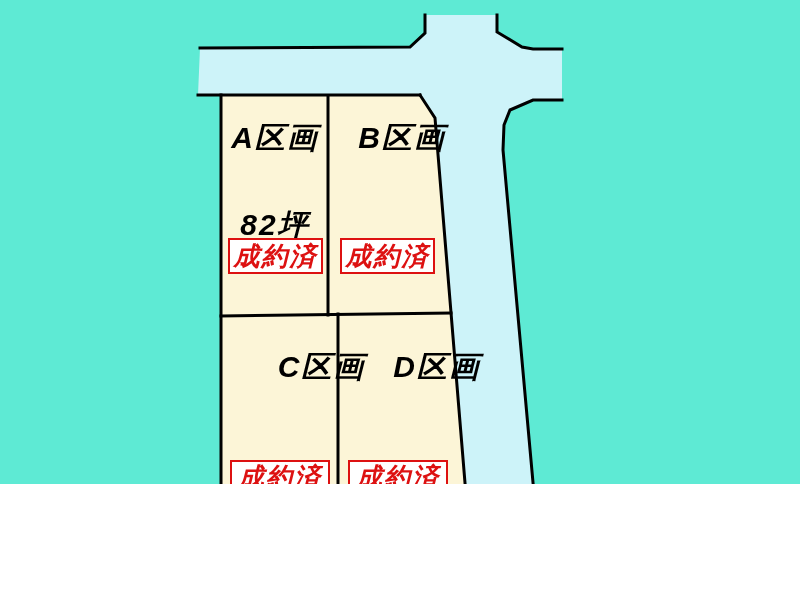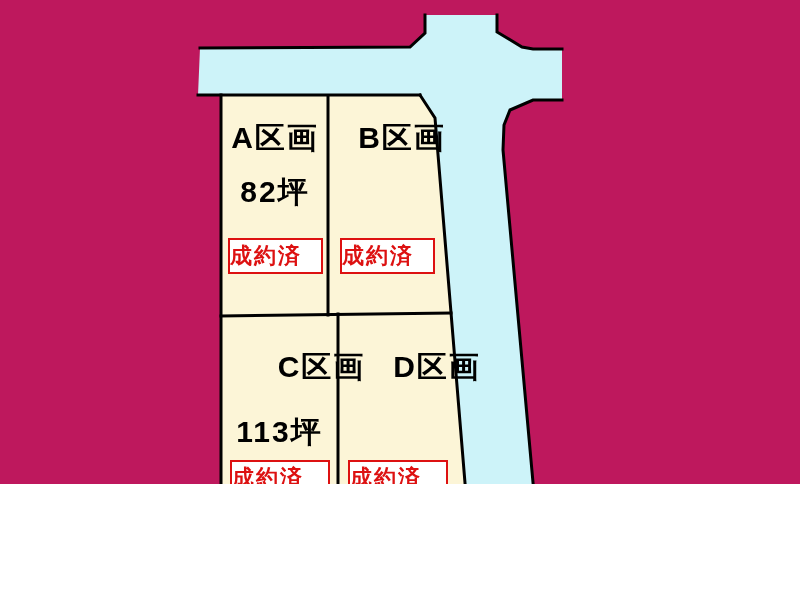--- a/index.html
+++ b/index.html
@@ -1,36 +1,37 @@
 <!DOCTYPE html>
 <html><head>
 <meta charset="utf-8">
 <style>
   html,body{margin:0;padding:0;background:#ffffff;}
   #stage{
-    position:relative;width:800px;height:484px;background:#be185d;overflow:hidden;
+    position:relative;width:800px;height:484px;background:#5eead4;overflow:hidden;
     font-family:"Liberation Sans","DejaVu Sans",sans-serif;
+    font-style:italic;
   }
   #plan-svg{position:absolute;left:0;top:0;width:800px;height:600px;}
   .plot-text{
     position:absolute;text-align:center;color:#000000;font-weight:bold;
     font-size:30px;line-height:1.05;letter-spacing:2px;white-space:nowrap;
   }
   .badge{
     position:absolute;box-sizing:border-box;background:#ffffff;border:2px solid #dd1111;
-    display:flex;align-items:center;
-    color:#dd1111;font-weight:bold;font-size:22px;letter-spacing:2px;white-space:nowrap;
+    display:flex;align-items:center;justify-content:center;
+    color:#dd1111;font-weight:bold;font-size:26px;letter-spacing:2px;white-space:nowrap;
   }
   
   .colA{left:222px;width:106px;}
   .colB{left:328px;width:112px;margin-left:18px;}
   .colC{left:221px;width:117px;}
   .colD{left:338px;width:114px;}
   .row-name-top{top:122px;}
-  .row-area-top{top:176px;}
+  .row-area-top{top:209px;}
   .row-name-bot{top:351px;padding-left:42px;}
   .row-area-bot{top:416px;}
 </style>
 </head>
 <body>
 
 <div id="stage">
 
   <svg id="plan-svg" viewBox="0 0 800 600" xmlns="http://www.w3.org/2000/svg">
 
@@ -58,21 +59,20 @@
   <div class="badge" style="left:228px;top:238px;width:95px;height:36px;">
     <span>成約済</span>
   </div>
 
   <div class="plot-text colB row-name-top">B区画</div>
   <div class="badge" style="left:340px;top:238px;width:95px;height:36px;">
     <span>成約済</span>
   </div>
 
   <div class="plot-text colC row-name-bot">C区画</div>
-  <div class="plot-text colC row-area-bot">113坪</div>
   <div class="badge" style="left:230px;top:460px;width:100px;height:35px;">
     <span>成約済</span>
   </div>
 
   <div class="plot-text colD row-name-bot">D区画</div>
   <div class="badge" style="left:348px;top:460px;width:100px;height:35px;">
     <span>成約済</span>
   </div>
 
 </div>

